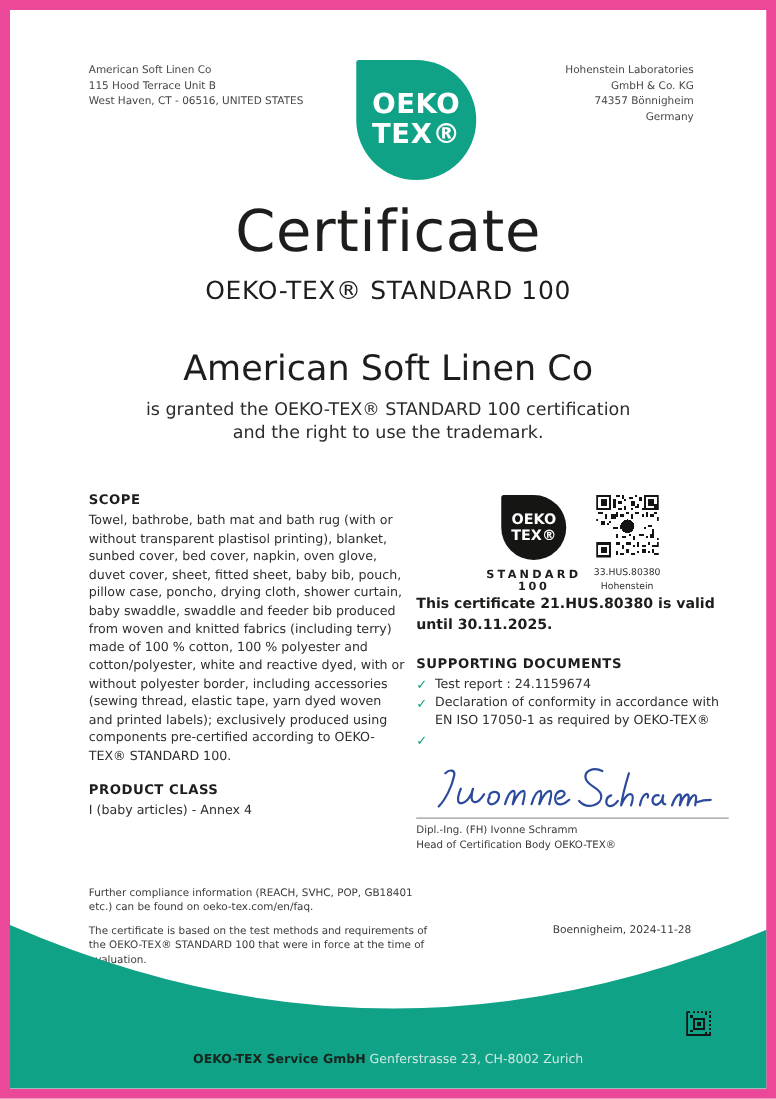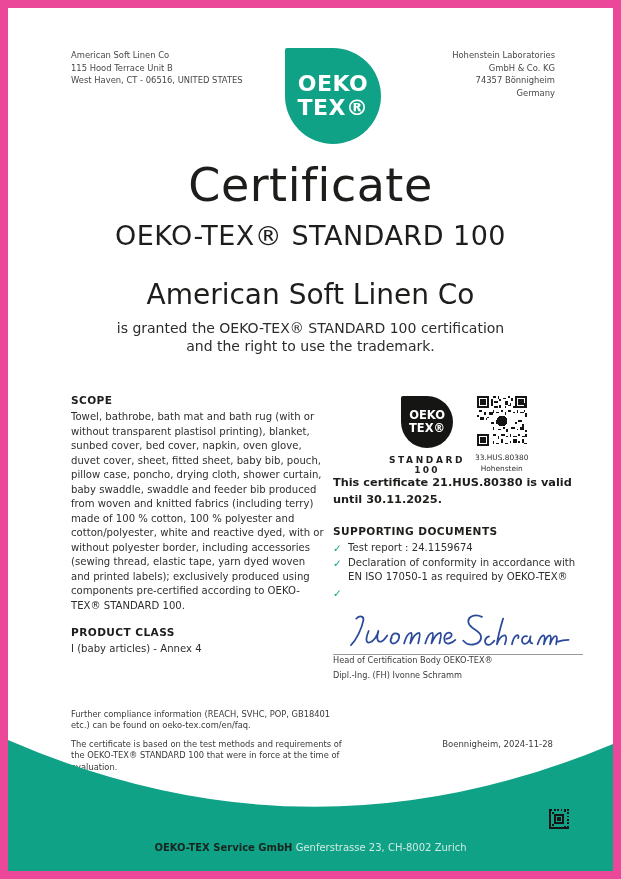--- a/index.html
+++ b/index.html
@@ -14,21 +14,21 @@
   .addr.sender{left:63px;}
   .addr.issuer{right:58px; text-align:right;}
   
   .drop{display:flex; flex-direction:column; align-items:center; justify-content:center;
         border-radius:2px 50% 50% 50%; color:#fff; font-weight:700; text-align:center;}
   .logo-top{position:absolute; left:277px; top:40px; width:96px; height:96px;
         background:#10A287; font-size:22px; line-height:1.08; letter-spacing:.5px;}
   
   .title-block{position:absolute; top:150px; left:0; width:100%; text-align:center;}
   .title-main{font-size:46px; font-weight:400; letter-spacing:.5px; color:#1d1d1b;}
-  .title-sub{font-size:27px; margin-top:8px; letter-spacing:.5px;}
+  .title-sub{font-size:20px; margin-top:8px; letter-spacing:.5px;}
   
   .grant{position:absolute; top:270px; left:0; width:100%; text-align:center;}
   .grant-company{font-size:28px; margin-bottom:8px;}
   .grant-line{font-size:14px; line-height:1.32; color:#2c2c2b;}
   
   .col-left{position:absolute; left:63px; top:386px; width:256px;}
   .col-right{position:absolute; left:325px; top:388px; width:252px;}
   .h-small{font-size:10.6px; font-weight:700; letter-spacing:.4px; margin:0 0 4px 0;}
   .body-text{font-size:10.1px; line-height:14.5px; color:#2e2e2d; margin:0;}
   .pc-head{margin-top:13px;}
@@ -218,22 +218,22 @@
       <div class="supp-item">
         <span class="check">✓</span>
       </div>
     </div>
 
     <div class="sig-block">
       <svg class="sig-svg" viewBox="0 0 250 52" fill="none" stroke="#2B4A9B" stroke-width="2" stroke-linecap="round" stroke-linejoin="round">
         <path d="M10 12 C14 8 19 9 18 14 C16 24 10 36 4 42 M24 26 C21 33 20 40 25 39 C30 38 34 31 35 26 C33 33 33 39 38 38 C41 37 43 34 45 31 M50 33 C47 38 50 42 55 39 C59 36 60 30 56 29 C52 28 49 31 50 34 M64 40 C66 33 69 28 72 28 C74 29 72 35 71 40 C74 33 78 28 81 28 C83 29 81 35 80 40 M88 40 C90 33 93 28 96 28 C98 29 96 35 95 40 C98 33 102 28 105 28 C107 29 105 35 104 40 M112 35 C117 34 120 30 116 28 C111 27 108 33 110 38 C112 42 118 40 122 36"></path>
         <path d="M152 10 C144 6 135 10 137 17 C139 24 150 25 151 32 C152 41 138 45 131 37 M160 32 C156 33 154 38 157 41 C160 43 164 40 166 37 M176 12 C173 22 170 33 169 41 C171 35 175 30 178 31 C181 32 179 38 178 41 M186 41 C187 36 189 32 191 31 C193 30 194 32 193 34 M203 32 C199 31 196 35 198 39 C200 42 204 40 206 36 L207 32 C206 36 206 40 209 40 M215 41 C217 35 220 31 222 31 C224 32 223 36 222 41 C224 35 227 31 229 31 C231 32 230 36 229 41 C231 35 234 31 236 32 C238 33 236 38 236 41 M238 38 C243 36 247 36 250 36"></path>
       </svg>
+      <div class="sig-name">Dipl.-Ing. (FH) Ivonne Schramm</div>
       <div class="sig-name" style="margin-top:0;">Head of Certification Body OEKO-TEX®</div>
-      <div class="sig-name">Dipl.-Ing. (FH) Ivonne Schramm</div>
     </div>
   </div>
 
   <div class="notes">
     <p>Further compliance information (REACH, SVHC, POP, GB18401 etc.) can be found on oeko-tex.com/en/faq.</p>
     <p>The certificate is based on the test methods and requirements of the OEKO-TEX® STANDARD 100 that were in force at the time of evaluation.</p>
   </div>
   <div class="dateline">Boennigheim, 2024-11-28</div>
 
   <svg class="band" viewBox="0 0 621 135" preserveAspectRatio="none">

